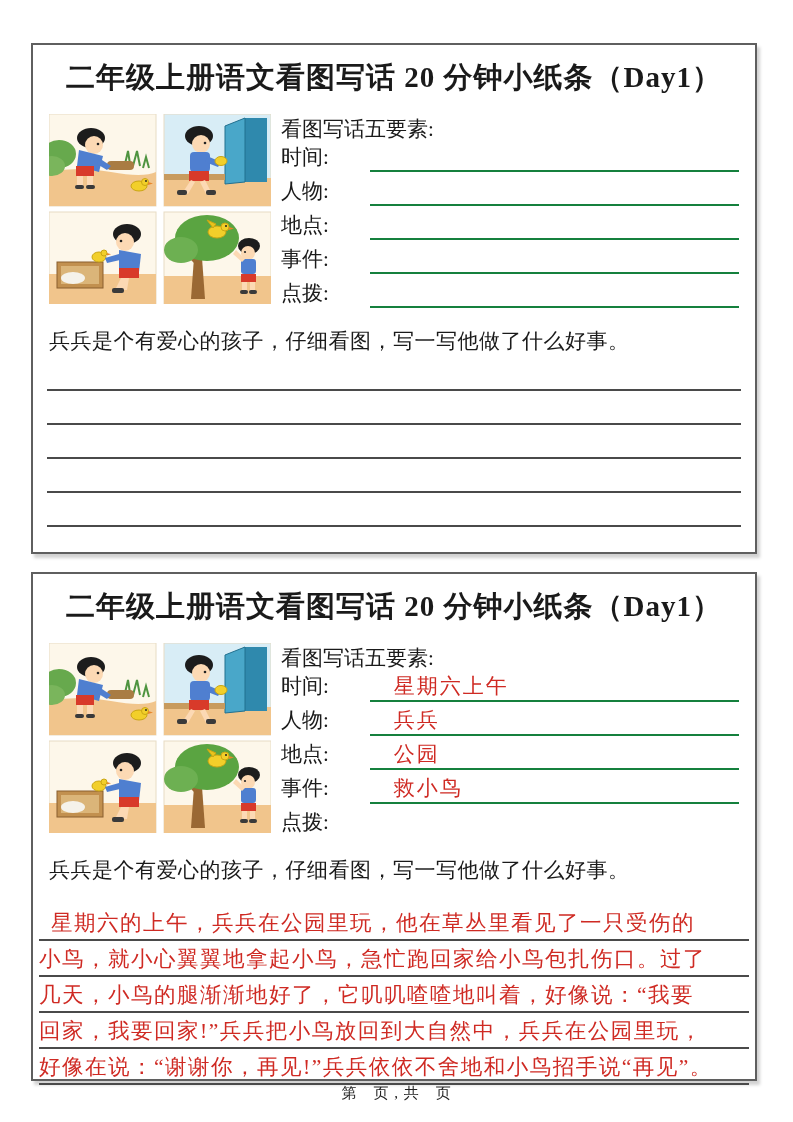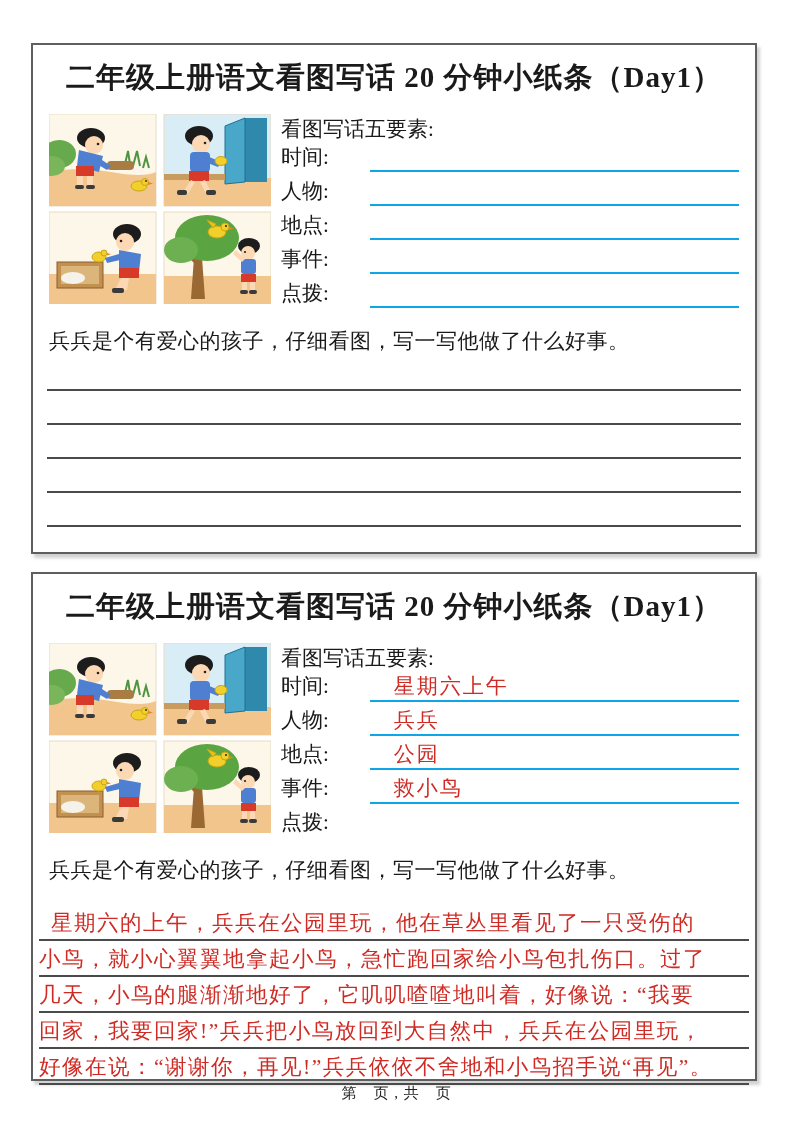--- a/index.html
+++ b/index.html
@@ -40,21 +40,21 @@
   .comic-wrap { flex: none; width: 222px; height: 190px; }
   .comic-wrap svg { width: 222px; height: 190px; display: block; }
 
   .form { flex: 1; margin-left: 10px; }
   .form-heading { font-size: 21px; line-height: 30px; height: 30px; }
   .field-row { display: flex; align-items: flex-start; height: 34px; font-size: 21px; gap: 29px; }
   .field-label { flex: none; line-height: 1.25; }
   .field-line {
     flex: 1;
     margin-left: 12px;
-    border-bottom: 2px solid #0ea5e9;
+    border-bottom: 2px solid #15803d;
     min-height: 28px;
     display: flex;
     align-items: flex-end;
   }
   .field-value {
     padding: 0 0 1px 24px;
     color: var(--answer-red, #cf2a23);
     font-size: 21px;
     line-height: 1.25;
     letter-spacing: 2px;

